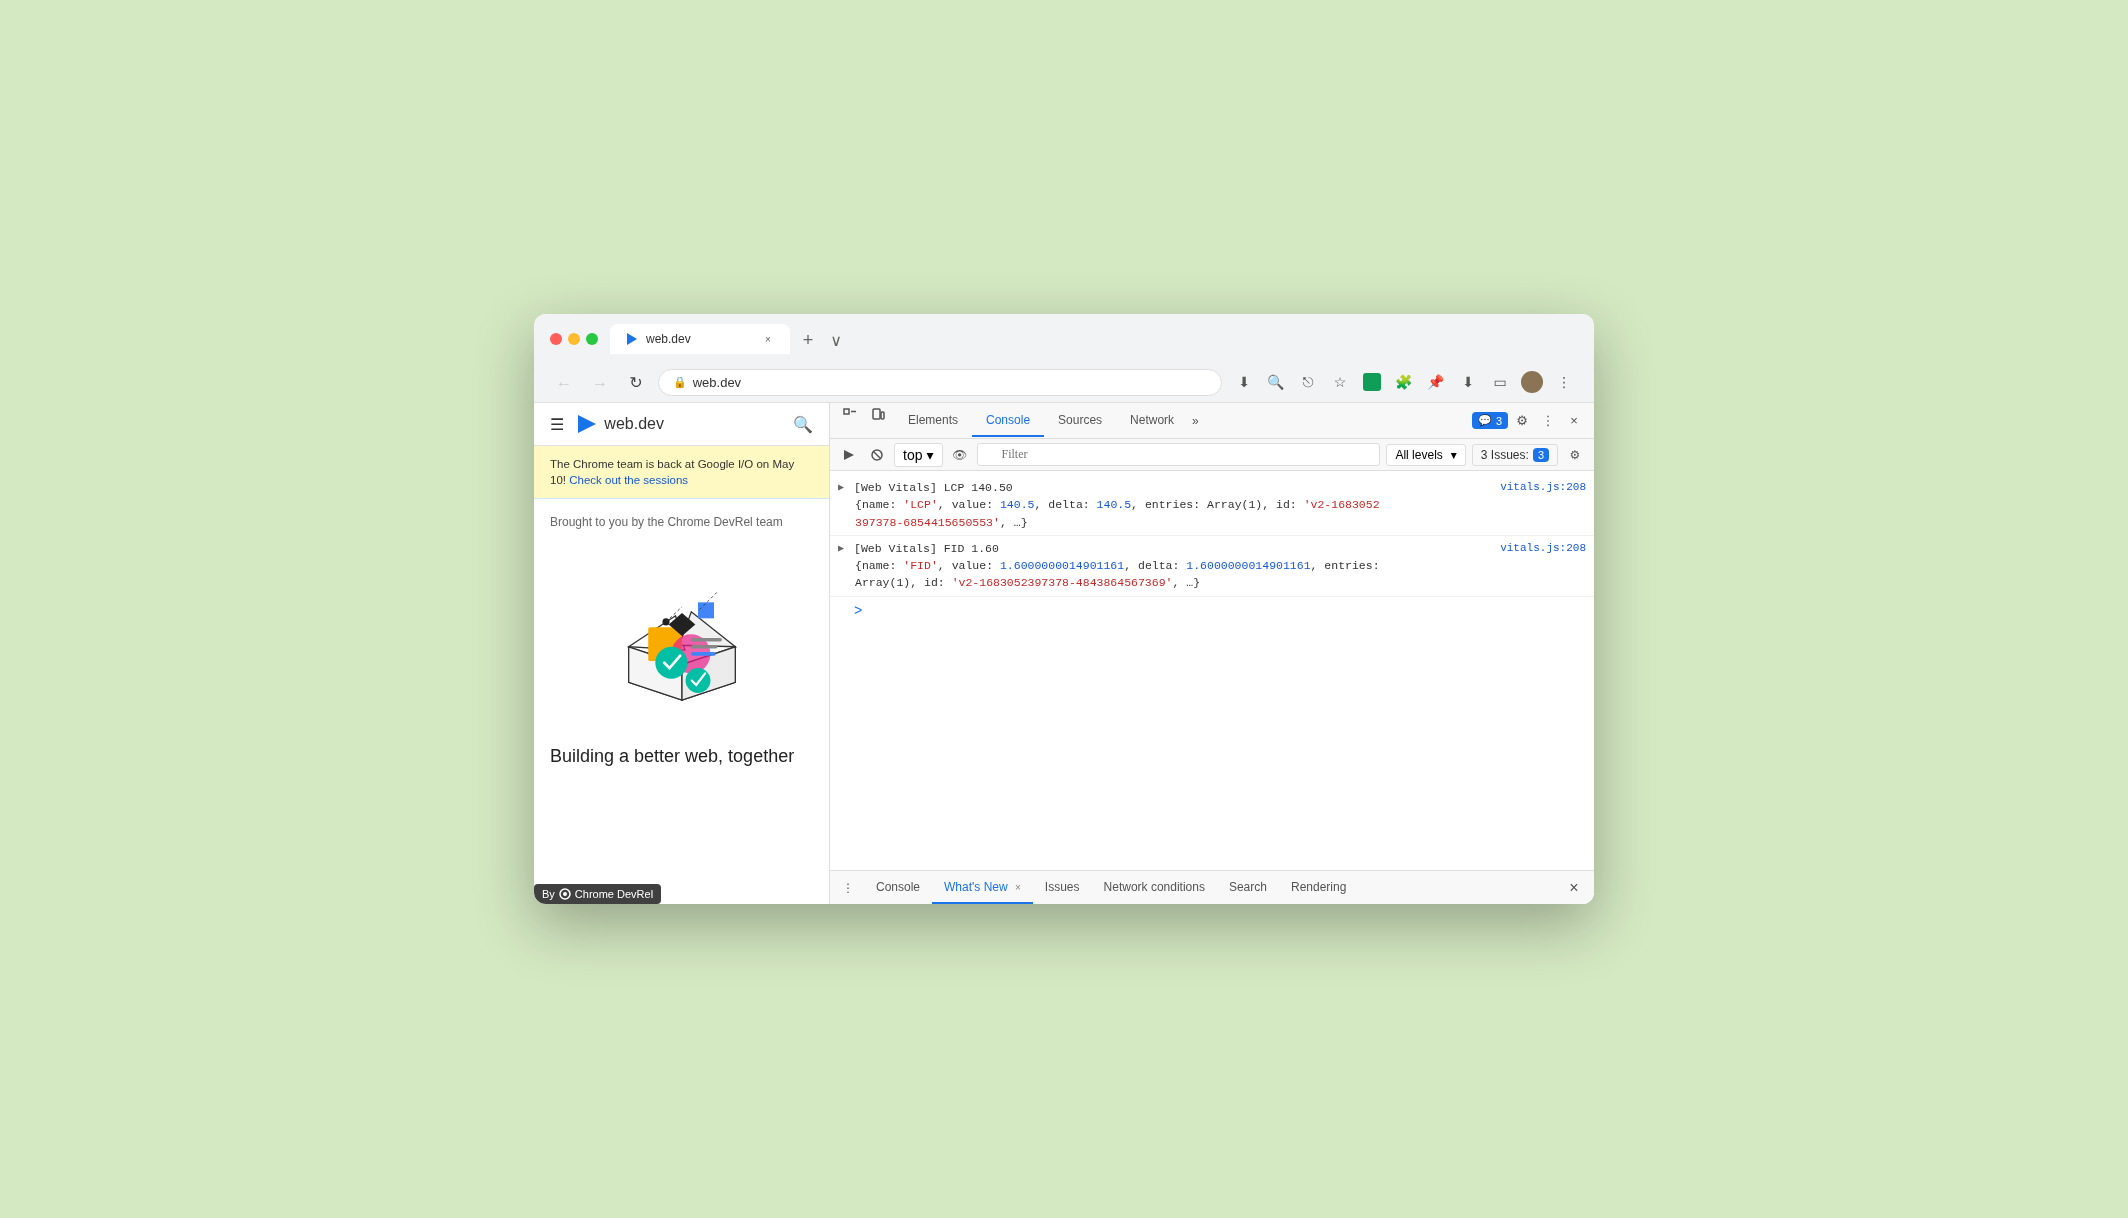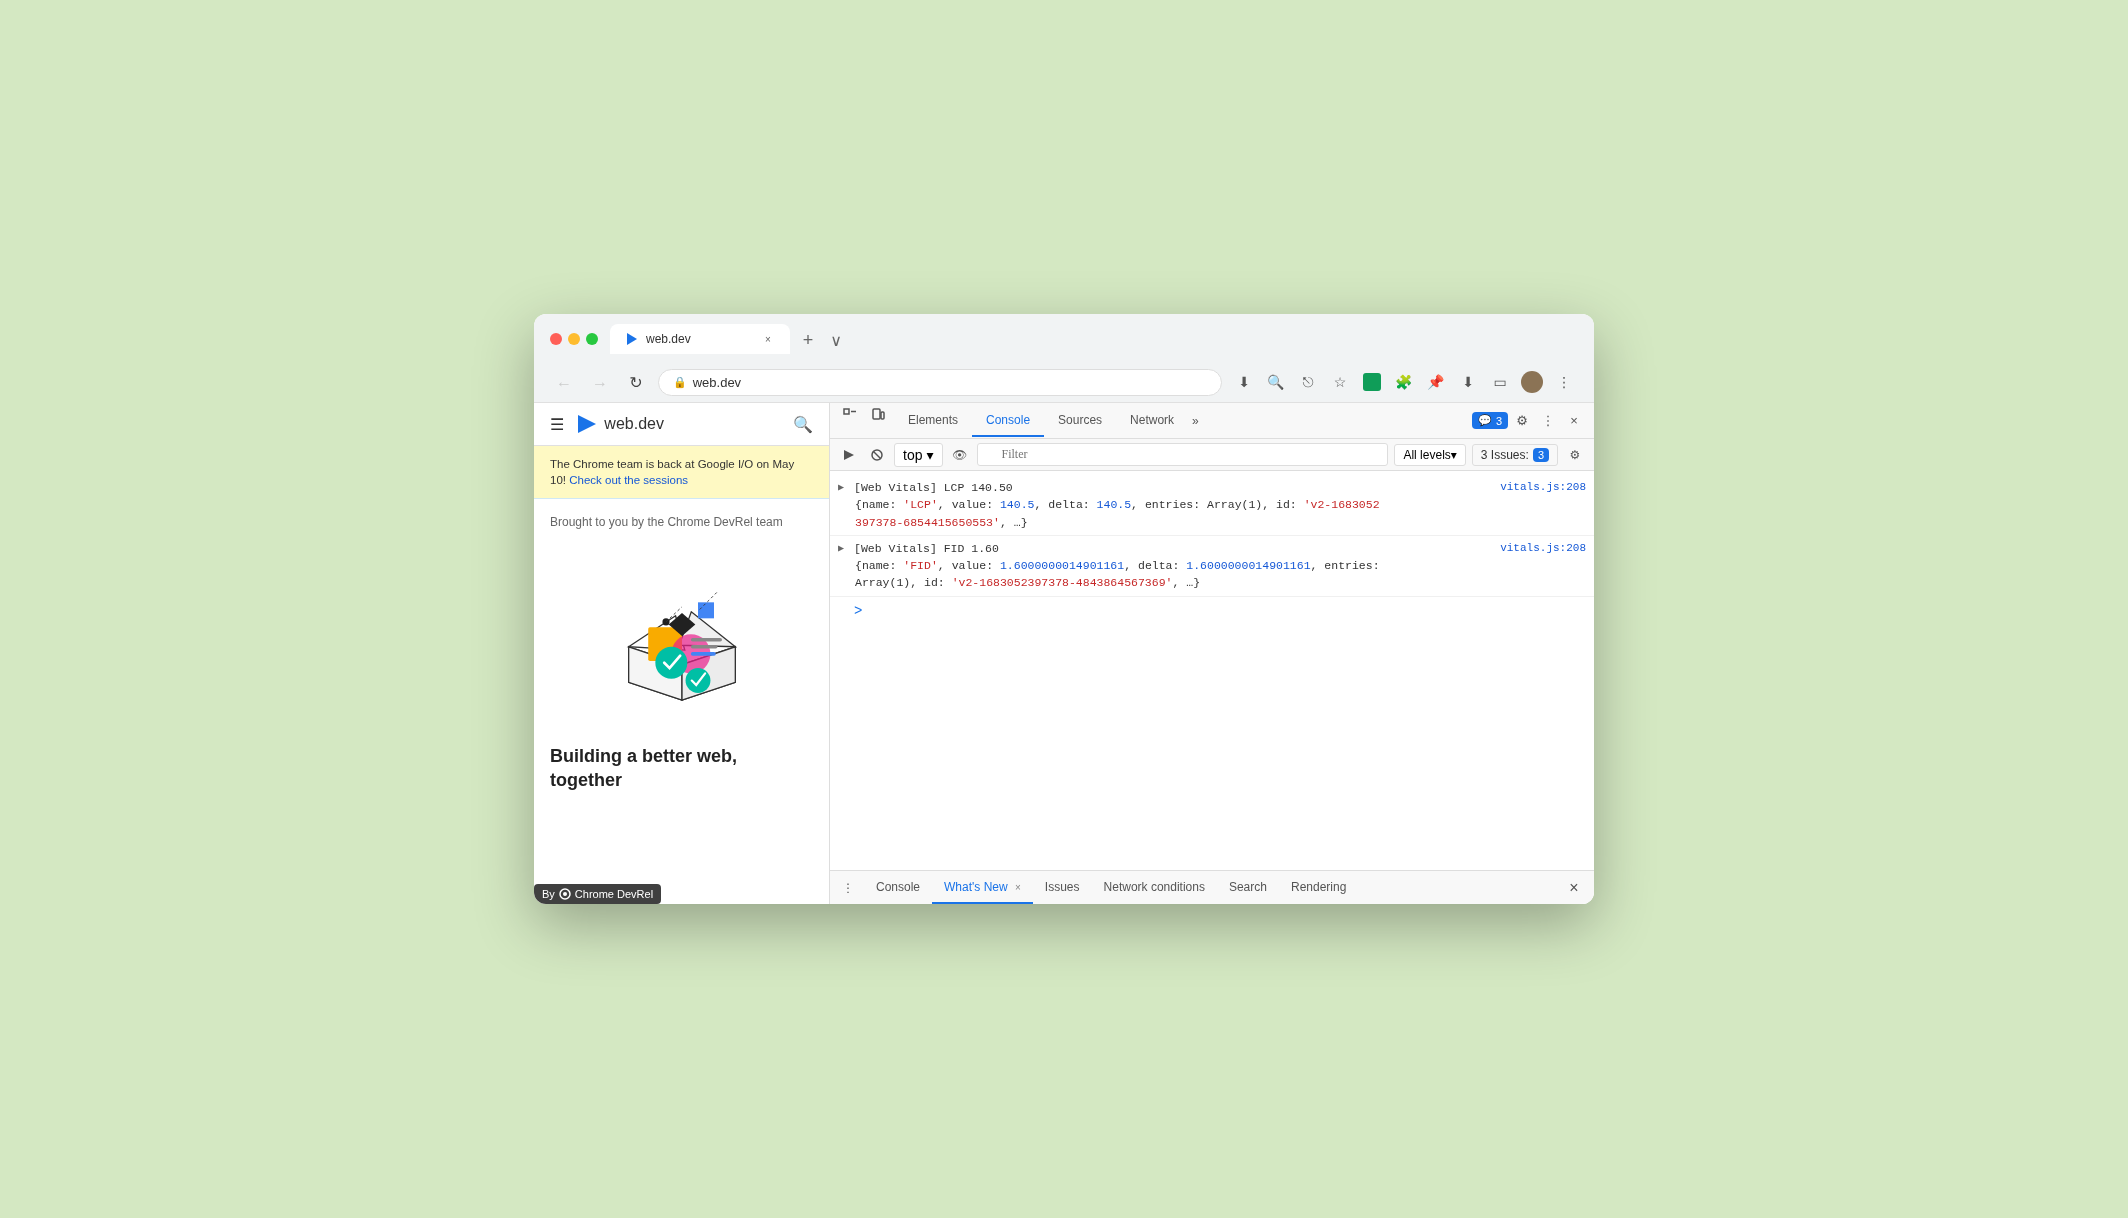--- a/index.html
+++ b/index.html
@@ -341,21 +341,21 @@
       border-radius: 3px;
       padding: 3px 24px;
       font-size: 12px;
       outline: none;
       background: #fff;
       font-family: Liberation Serif, serif;
     }
     .all-levels-dropdown {
       display: flex;
       align-items: center;
-      gap: 0;
+      gap: 8px;
       padding: 3px 8px;
       border: 1px solid #ddd;
       border-radius: 3px;
       font-size: 12px;
       cursor: pointer;
       background: #fff;
     }
     .issues-badge {
       display: flex;
       align-items: center;
@@ -569,21 +569,21 @@
             <polyline points="111,148 116,153 126,140" fill="none" stroke="#fff" stroke-width="2.5" stroke-linecap="round"></polyline>
 
             <circle cx="82" cy="82" r="4" fill="#212121"></circle>
 
             <line x1="120" y1="68" x2="140" y2="48" stroke="#333" stroke-width="1" stroke-dasharray="3,3"></line>
             <line x1="82" y1="82" x2="100" y2="65" stroke="#333" stroke-width="1" stroke-dasharray="3,3"></line>
           </svg>
         </div>
       </div>
       <div style="padding: 0 16px 8px; background: #fff;">
-        <div style="font-size: 18px; font-weight: bold; color: #222; line-height: 1.3;">
+        <div style="font-size: 18px; font-weight: normal; color: #222; line-height: 1.3;">
           <span>Building a better web, together</span>
         </div>
       </div>
 
       <div class="by-label">
         <span>By</span>
         <svg width="12" height="12" viewBox="0 0 12 12">
           <circle cx="6" cy="6" r="5" fill="none" stroke="#fff" stroke-width="1.5"></circle>
           <circle cx="6" cy="6" r="2" fill="#fff"></circle>
         </svg>

